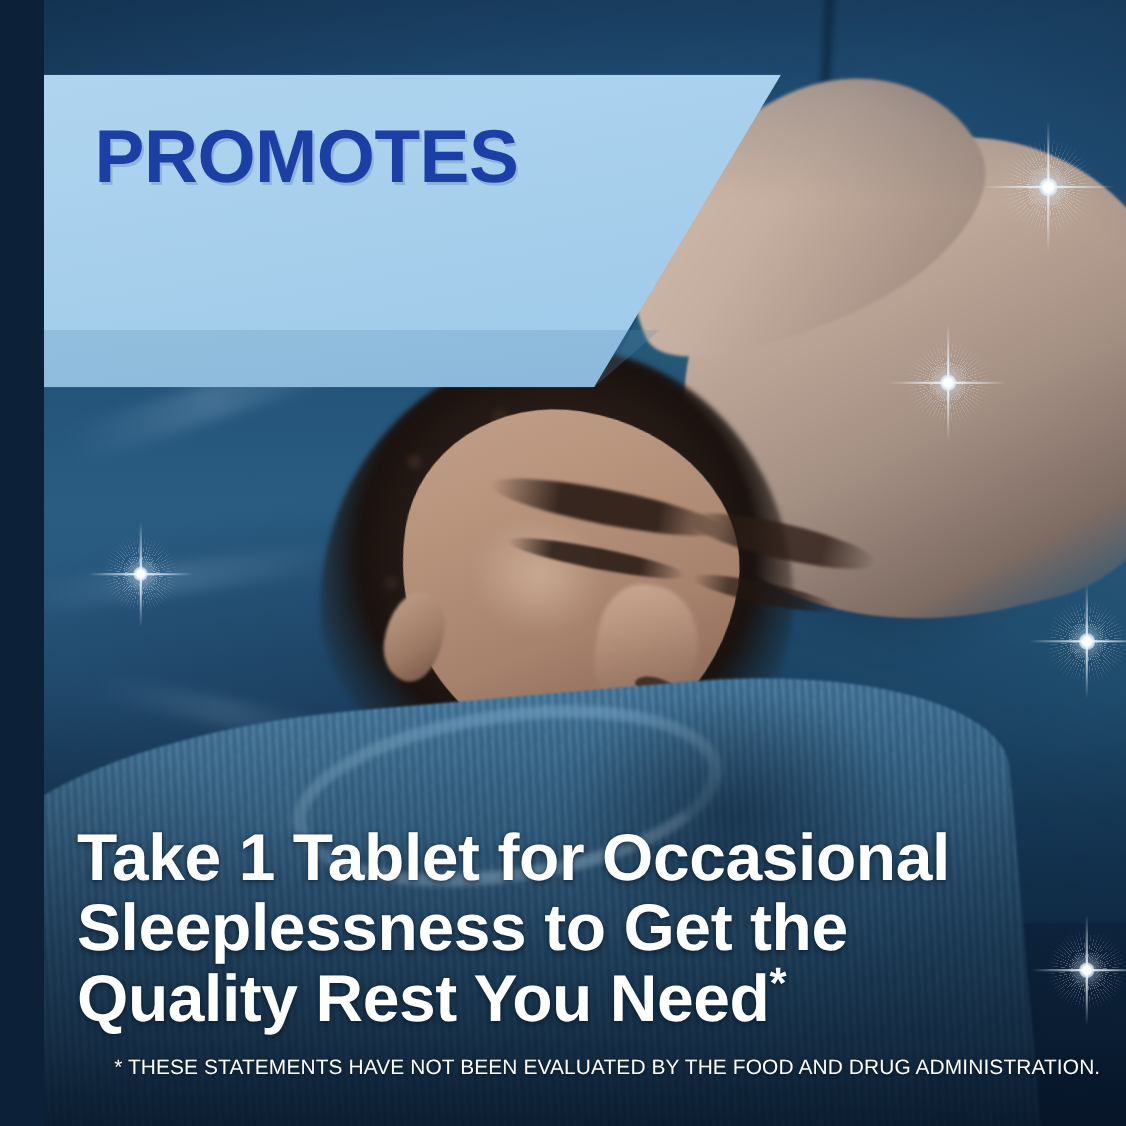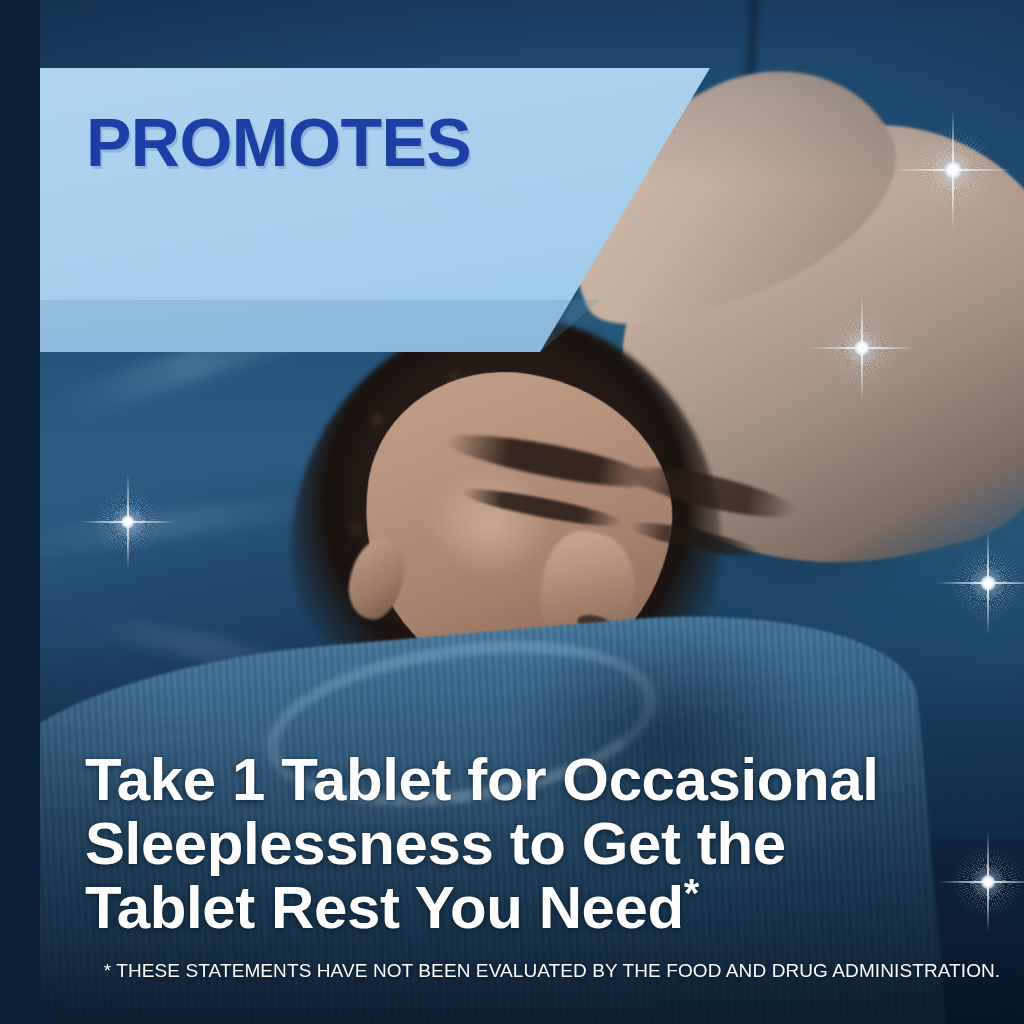--- a/index.html
+++ b/index.html
@@ -404,21 +404,21 @@
   .banner-line { display: block; }
   .asterisk-blue {
     font-size: 46px;
     vertical-align: super;
     line-height: 0;
   }
 
   
   .headline {
     position: absolute;
-    left: 45px;
+    left: 30px;
     top: 748px;
     width: 940px;
     color: #ffffff;
     font-family: "Liberation Sans Narrow", "Liberation Sans", sans-serif;
     font-weight: bold;
     font-size: 60px;
     line-height: 1.07;
     letter-spacing: -0.4px;
     text-shadow: 0 2px 6px rgba(4,18,34,.55), 0 0 2px rgba(4,18,34,.5);
   }
@@ -536,20 +536,20 @@
   <div class="banner">
     <div class="banner-text">
       <span class="banner-line">PROMOTES</span>
     </div>
   </div>
   <div class="banner-shade"></div>
 
   <div class="headline">
     <span class="headline-line">Take 1 Tablet for Occasional</span>
     <span class="headline-line">Sleeplessness to Get the</span>
-    <span class="headline-line"><span>Tablet Rest You Need</span><span class="asterisk-white">*</span></span>
+    <span class="headline-line"><span>Quality Rest You Need</span><span class="asterisk-white">*</span></span>
   </div>
 
   <div class="disclaimer">
     <span>* THESE STATEMENTS HAVE NOT BEEN EVALUATED BY THE FOOD AND DRUG ADMINISTRATION.</span>
   </div>
 
 </div>
 
 </body></html>

